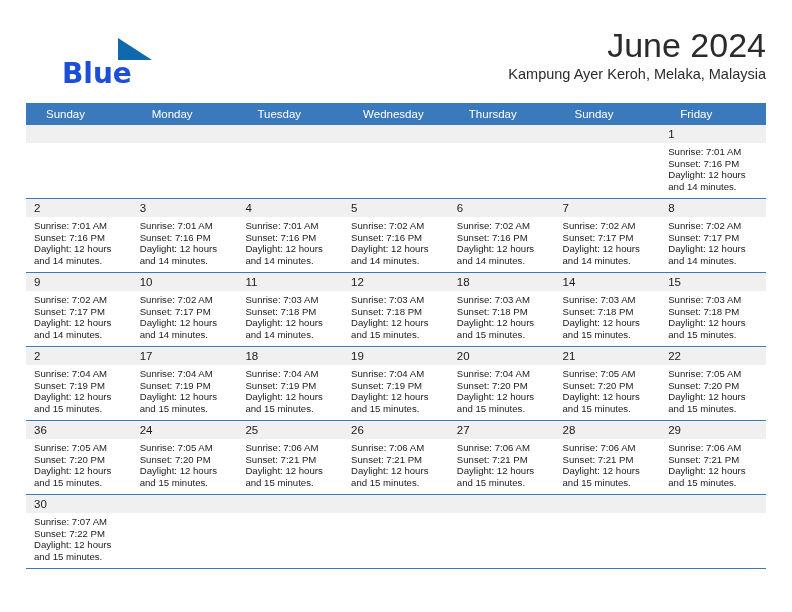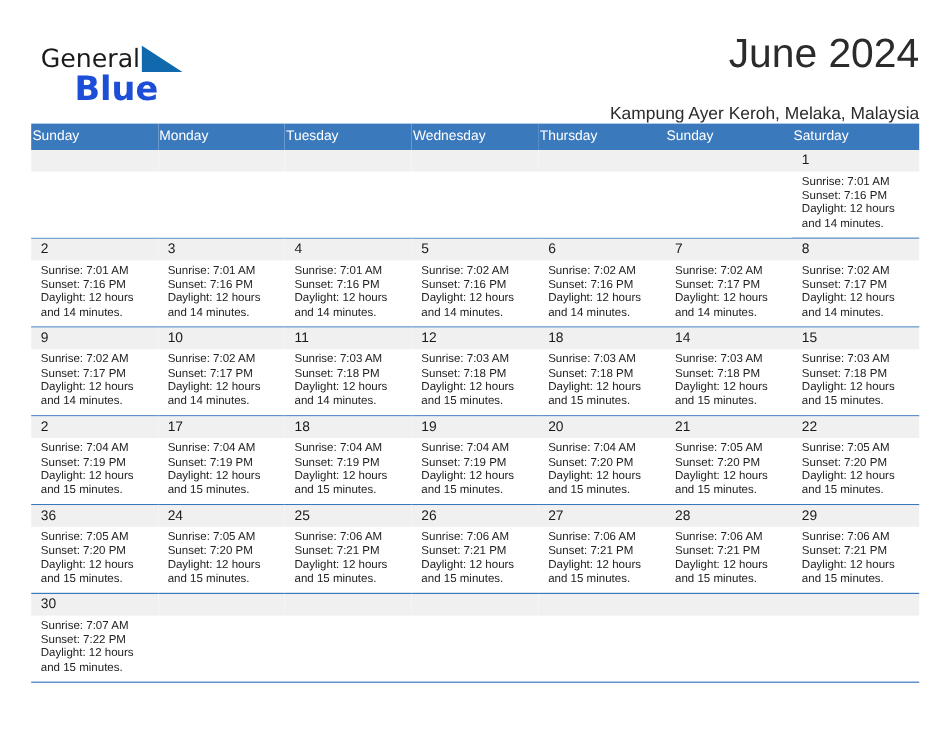--- a/index.html
+++ b/index.html
@@ -72,21 +72,21 @@
     text-align: right;
   }
   .cal-title {
     font-size: 34px;
     font-weight: 400;
     color: #2b2b2b;
     line-height: 34px;
     white-space: nowrap;
   }
   .cal-subtitle {
-    margin-top: 24px;
+    margin-top: 3px;
     font-size: 14.5px;
     font-weight: 400;
     color: #2b2b2b;
     line-height: 18px;
     white-space: nowrap;
   }
 
   
   .calendar {
     position: absolute;
@@ -95,21 +95,21 @@
     width: 740px;
     border-collapse: collapse;
     table-layout: fixed;
   }
   .calendar th {
     background: #3b79bd;
     color: #ffffff;
     font-size: 11.5px;
     font-weight: 400;
     text-align: left;
-    padding: 5px 0 5px 1px;
+    padding: 5px 0 5px 20px;
     height: 19px;
     box-sizing: border-box;
     border: none;
   }
   .calendar td {
     width: 105.7px;
     height: 73px;
     vertical-align: top;
     padding: 0;
     border-top: 1px solid #3b79bd;
@@ -158,21 +158,20 @@
   }
 </style>
 </head>
 <body>
 
 <div class="page">
 
   <div class="topbar">
 
     <div class="logo">
-      <span class="logo-general">General</span>
       <span class="logo-flag">
         <svg width="36" height="24" viewBox="0 0 36 24" xmlns="http://www.w3.org/2000/svg">
           <polygon points="0,0 34,22 0,22" fill="#1069ad"></polygon>
         </svg>
       </span>
       <span class="logo-blue">Blue</span>
     </div>
 
     <div class="title-block">
       <div class="cal-title">June 2024</div>
@@ -183,21 +182,21 @@
 
   <table class="calendar">
     <thead>
       <tr>
         <th>Sunday</th>
         <th>Monday</th>
         <th>Tuesday</th>
         <th>Wednesday</th>
         <th>Thursday</th>
         <th>Sunday</th>
-        <th>Saturday</th>
+        <th>Friday</th>
       </tr>
     </thead>
     <tbody id="calendar-body">
         <tr class="week">
           <td>
             <div class="daycell empty">
               <div class="daynum">&nbsp;</div>
             </div>
           </td>
           <td>

